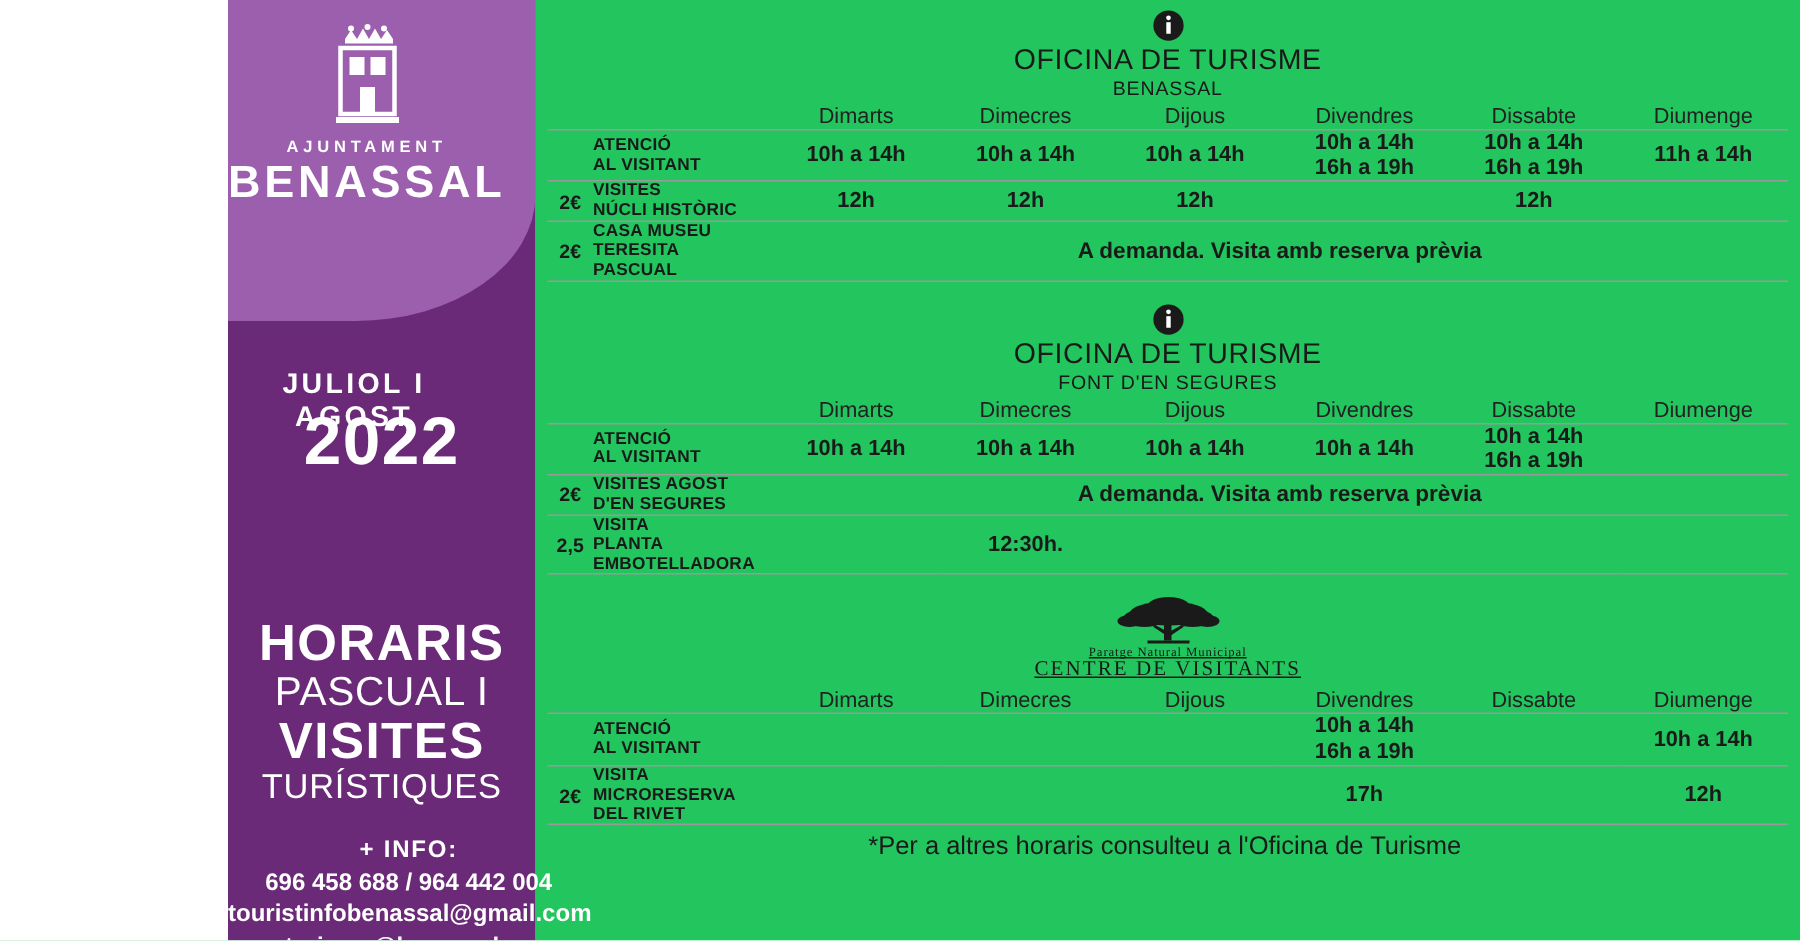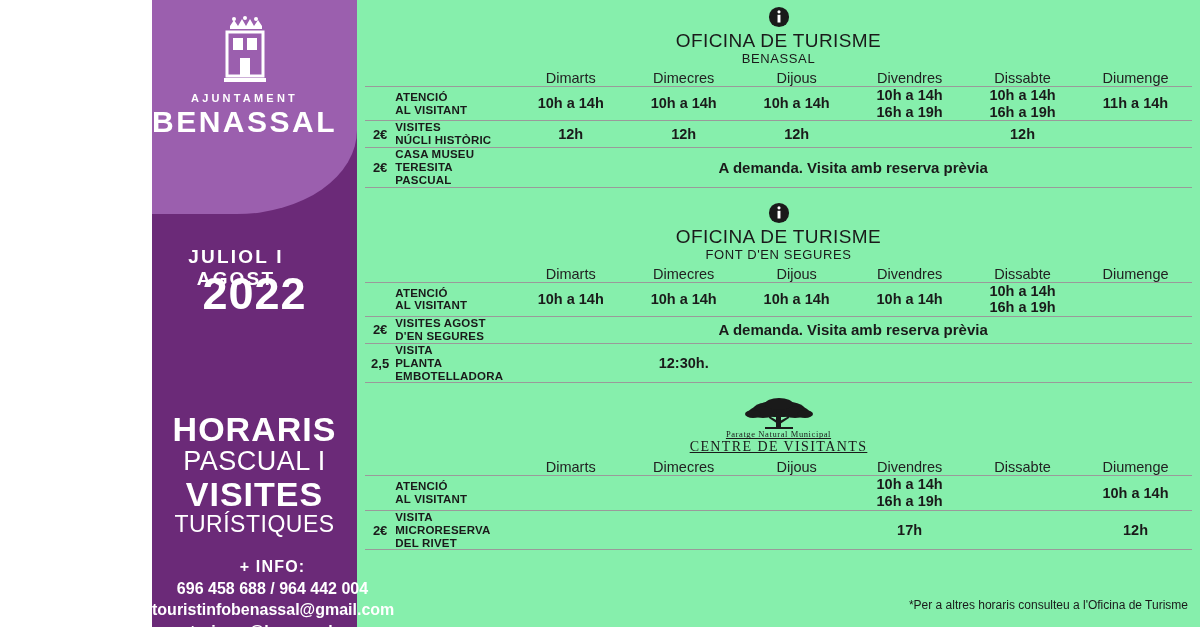--- a/index.html
+++ b/index.html
@@ -97,21 +97,21 @@
     line-height: 1.35;
     font-weight: bold;
   }
   .info-block .plus { letter-spacing: 1.2px; }
 
   
   .right-panel {
     position: absolute;
     left: 357px; top: 0;
     width: 843px; height: 627px;
-    background: #86efac;
+    background: #22c55e;
     padding: 6px 8px 0 8px;
     color: #1a1a1a;
   }
 
   .section { margin-bottom: 4px; }
 
   .sec-head {
     text-align: center;
   }
   .info-i {
@@ -183,26 +183,25 @@
     padding: 6px 0;
   }
 
   .rivet-head { text-align: center; padding-top: 2px; }
   .rivet-tree { display:block; margin: 0 auto; width: 120px; height: 34px; }
   .rivet-t1 { font-size: 8.5px; letter-spacing: 0.6px; margin-top: -2px; font-family: "Liberation Serif", serif; }
   .rivet-t2 { font-size: 17px; font-family: "Liberation Serif", serif; letter-spacing: 0.3px; }
   .rivet-t3 { font-size: 14px; font-family: "Liberation Serif", serif; letter-spacing: 1.4px; }
 
   .footnote {
-    text-align: right;
-    font-size: 12px;
+    text-align: center;
+    font-size: 17px;
     padding-top: 4px;
     padding-right: 4px;
     color: #1a1a1a;
-    margin-top: 44px;
   }
 </style>
 </head>
 <body>
 
 <div id="poster">
 
   <div class="left-panel">
     <div class="top-curve"></div>
 

